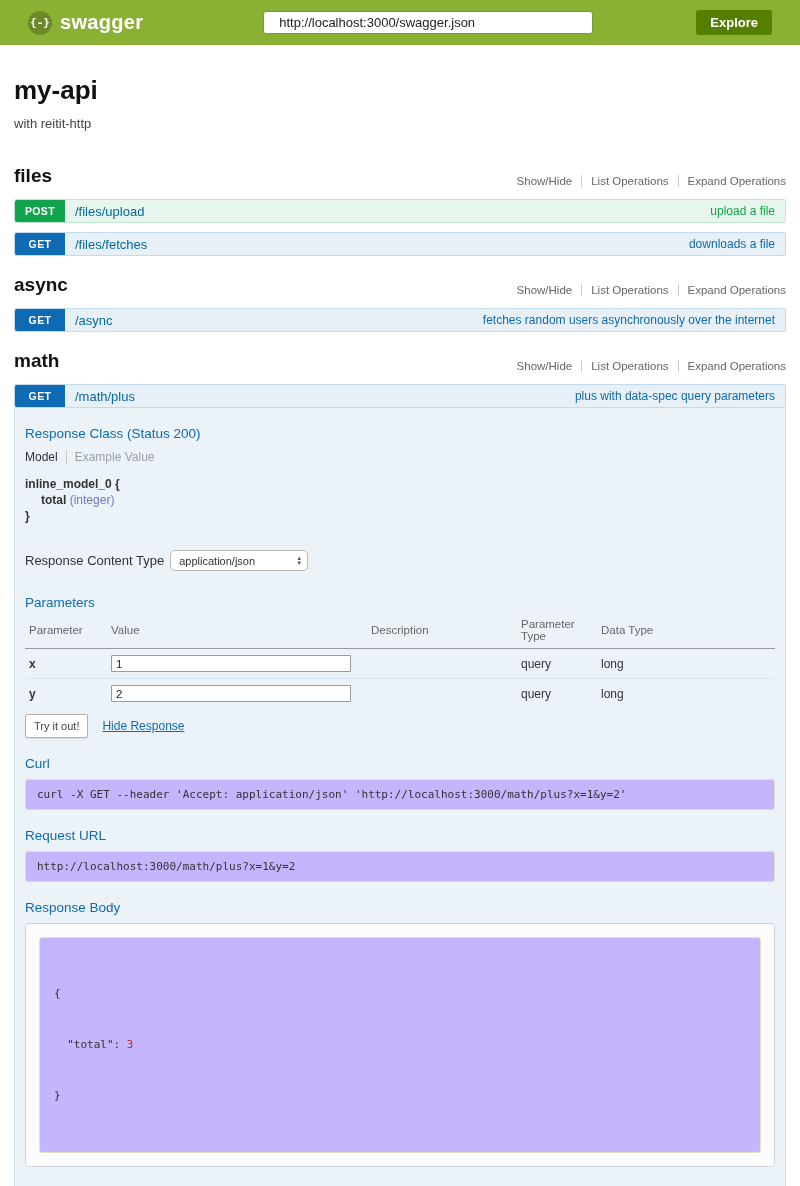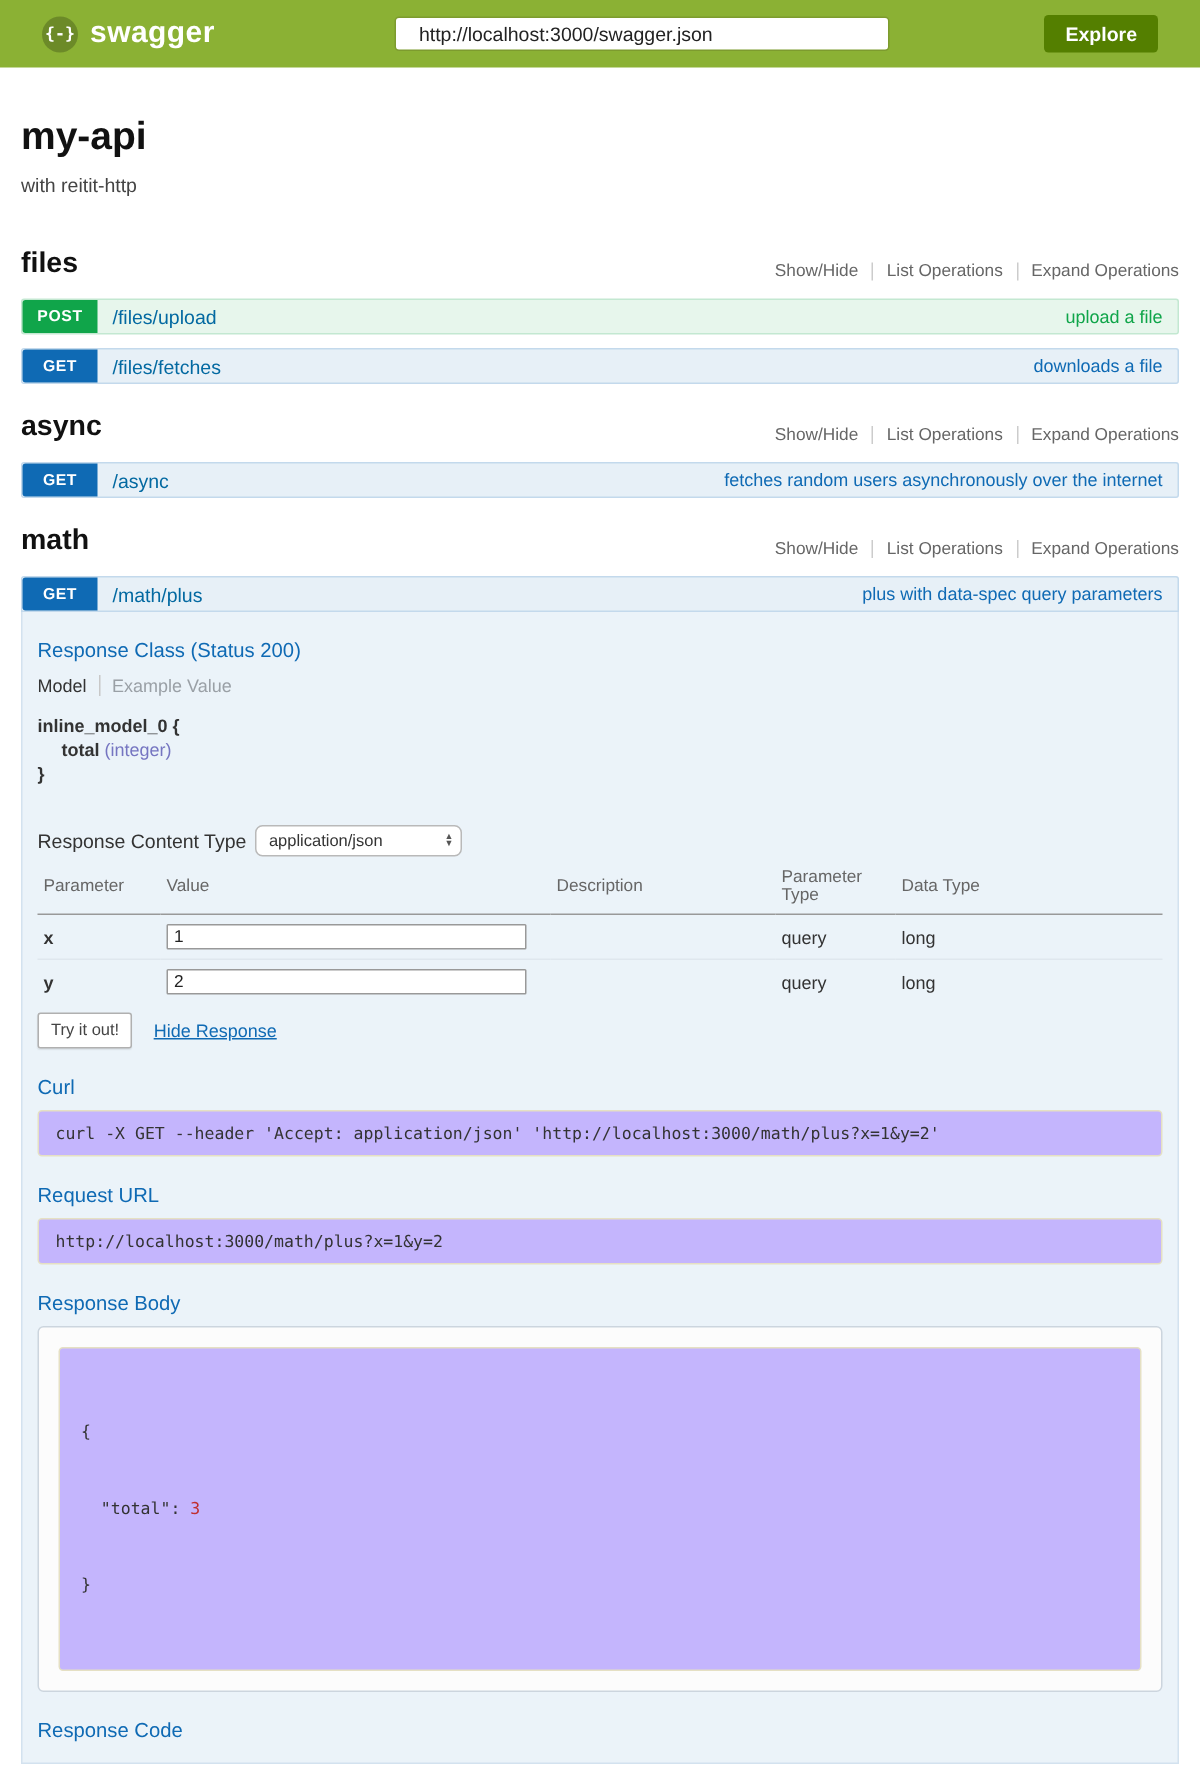--- a/index.html
+++ b/index.html
@@ -256,20 +256,21 @@
         <span class="content-type-label">Response Content Type</span>
         <div class="fake-select">
           <span>application/json</span>
           <span class="select-arrows">
               <span>▲</span>
               <span>▼</span>
             </span>
         </div>
       </div>
 
+      <div class="blue-head params-title">Parameters</div>
       <table class="params">
         <thead>
           <tr>
             <th class="col-param">Parameter</th>
             <th class="col-value">Value</th>
             <th class="col-desc">Description</th>
             <th class="col-ptype">Parameter Type</th>
             <th>Data Type</th>
           </tr>
         </thead>

